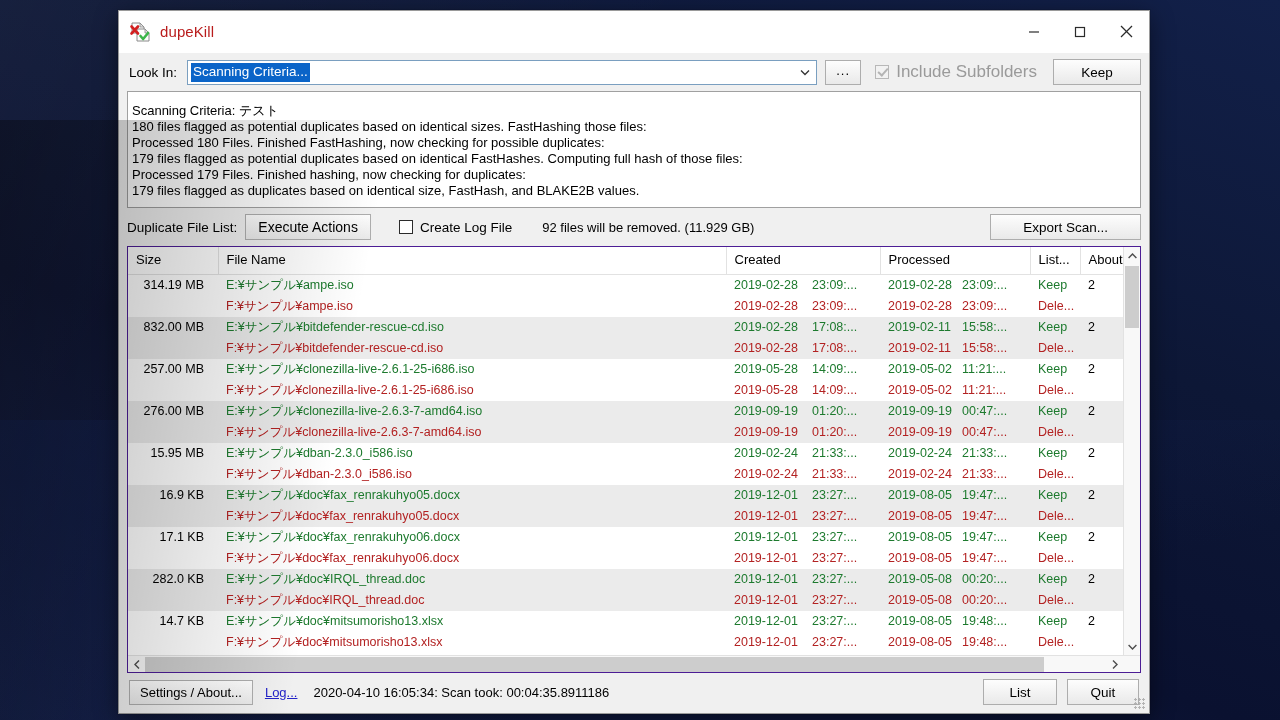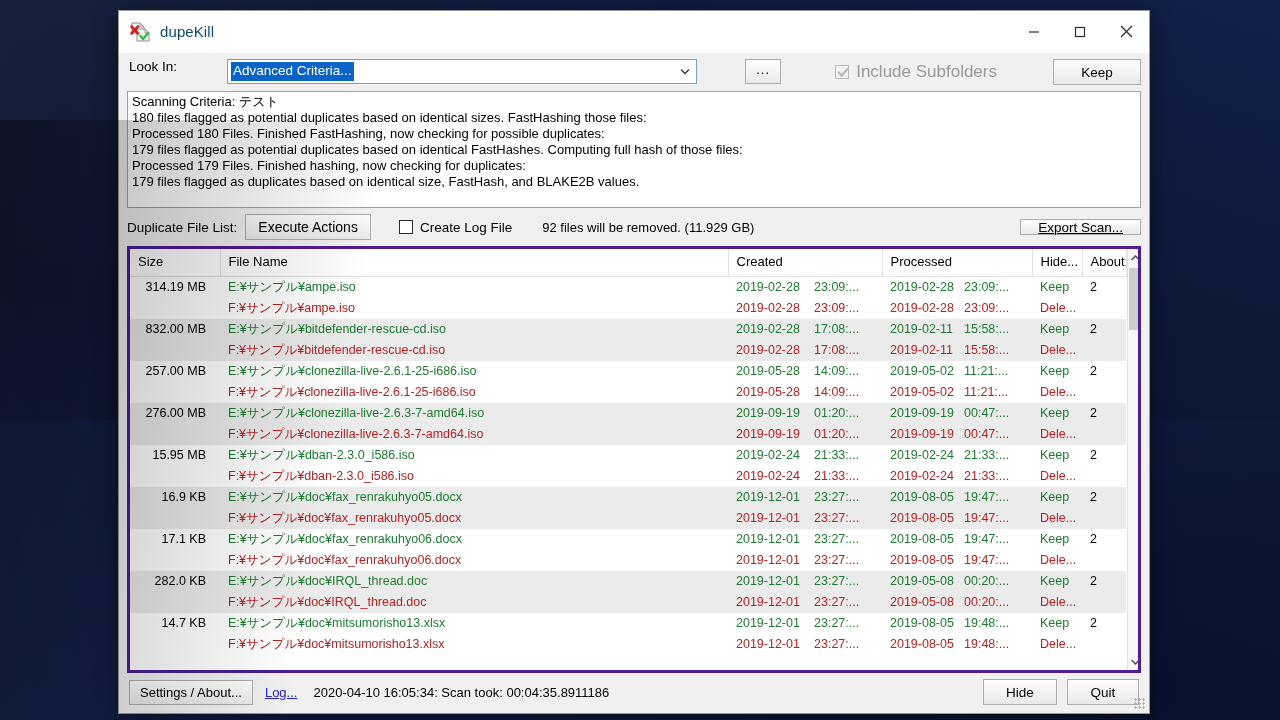--- a/index.html
+++ b/index.html
@@ -51,38 +51,38 @@
     border-bottom: 1px solid #ffffff;
   }
   .title-icon {
     width: 22px; height: 22px;
     margin-left: 10px; margin-right: 9px;
     position: relative;
     flex: 0 0 auto;
   }
   .title-text {
     font-size: 15px;
-    color: #0c4a6e;
+    color: #b91c1c;
     letter-spacing: .1px;
   }
   .win-btns { margin-left: auto; display: flex; height: 42px; }
   .win-btn {
     width: 46px; height: 42px;
     display: flex; align-items: center; justify-content: center;
     color: #2b2b2b;
     cursor: default;
   }
 
   
   .lookin-bar {
     display: flex;
+    align-items: center;
     padding: 6px 8px 6px 10px;
     background: #f0f0f0;
     flex: 0 0 auto;
-    gap: 40px;
   }
   .lookin-label {
     font-size: 13.5px;
     color: #000;
     margin-right: 10px;
     white-space: nowrap;
   }
   .combo {
     position: relative;
     flex: 1 1 auto;
@@ -146,21 +146,21 @@
   .chk.on { border-color: #2b2b2b; background:#fff; }
   .chk.on::after { border-color: #1a1a1a; }
   .btn-scan { width: 88px; margin-left: 16px; height:26px; font-size: 13.5px;}
 
   
   .logpanel {
     margin: 0 8px;
     background: #ffffff;
     border: 1px solid #a0a0a0;
     height: 117px;
-    padding: 2px 4px;
+    padding: 11px 4px;
     overflow: hidden;
     font-size: 13px;
     line-height: 15.9px;
     color: #000;
     flex: 0 0 auto;
   }
 
   
   .actions-bar {
     display: flex;
@@ -174,30 +174,30 @@
     display:flex; align-items:center;
     margin-left: 28px;
     font-size: 13.5px; color:#000; white-space: nowrap;
   }
   .removed-text {
     margin-left: 30px;
     font-size: 13px;
     color: #000;
     white-space: nowrap;
   }
-  .btn-export { margin-left:auto; padding: 0 17px; height:16px; font-size:13.5px;text-decoration:underline;}
+  .btn-export { margin-left:auto; padding: 0 32px; height:26px; font-size:13.5px;}
 
   
   .table-wrap {
     margin: 0 8px;
-    border: 3px solid #4c1d95;
+    border: 1px solid #4c1d95;
     background: #fff;
     flex: 1 1 auto;
     display: flex;
-    flex-direction: row;
+    flex-direction: column;
     overflow: hidden;
     min-height: 0;
   }
   .table-inner { display: flex; flex: 1 1 auto; min-height: 0; }
   .table-main { flex: 1 1 auto; display:flex; flex-direction:column; min-width:0; overflow:hidden;}
   thead th {
     font-weight: normal;
     font-size: 13px;
     color: #000;
     text-align: left;
@@ -327,21 +327,21 @@
               <line x1="12" y1="1" x2="1" y2="12" stroke="currentColor" stroke-width="1.2"></line>
             </svg>
         </div>
       </div>
     </div>
 
     <div class="lookin-bar">
       <div class="lookin-label">Look In:</div>
 
       <div class="combo">
-        <span class="combo-value">Advanced Criteria...</span>
+        <span class="combo-value">Scanning Criteria...</span>
         <span class="combo-arrow">
           <svg width="10" height="7" viewBox="0 0 10 7">
               <path d="M1 1.5 L5 5.5 L9 1.5" fill="none" stroke="#333" stroke-width="1.3"></path>
             </svg>
         </span>
       </div>
 
       <div class="btn btn-dots">...</div>
 
       <div class="subfolders">
@@ -385,21 +385,21 @@
                 <col style="width:76px">
               <col style="width:50px">
               <col style="width:44px">
             </colgroup>
             <thead>
               <tr>
                 <th>Size</th>
                 <th>File Name</th>
                 <th colspan="2">Created</th>
                 <th colspan="2">Processed</th>
-                <th>Hide...</th>
+                <th>List...</th>
                 <th>About:</th>
               </tr>
             </thead>
             <tbody id="table-body">
                 <tr class="keep">
                   <td class="size">314.19 MB</td>
                   <td class="fname">E:¥サンプル¥ampe.iso</td>
                   <td class="created">2019-02-28</td>
                   <td class="created">23:09:...</td>
                   <td class="modified">2019-02-28</td>
@@ -611,19 +611,19 @@
             </svg>
         </div>
         <div class="corner-box"></div>
       </div>
     </div>
 
     <div class="statusbar">
       <div class="btn btn-settings">Settings / About...</div>
       <span class="loglink">Log...</span>
       <span class="status-text">2020-04-10 16:05:34: Scan took: 00:04:35.8911186</span>
-      <div class="btn btn-hide">Hide</div>
+      <div class="btn btn-hide">List</div>
       <div class="btn btn-quit">Quit</div>
       <div class="grip"></div>
     </div>
 
   </div>
 </div>
 
 </body></html>

